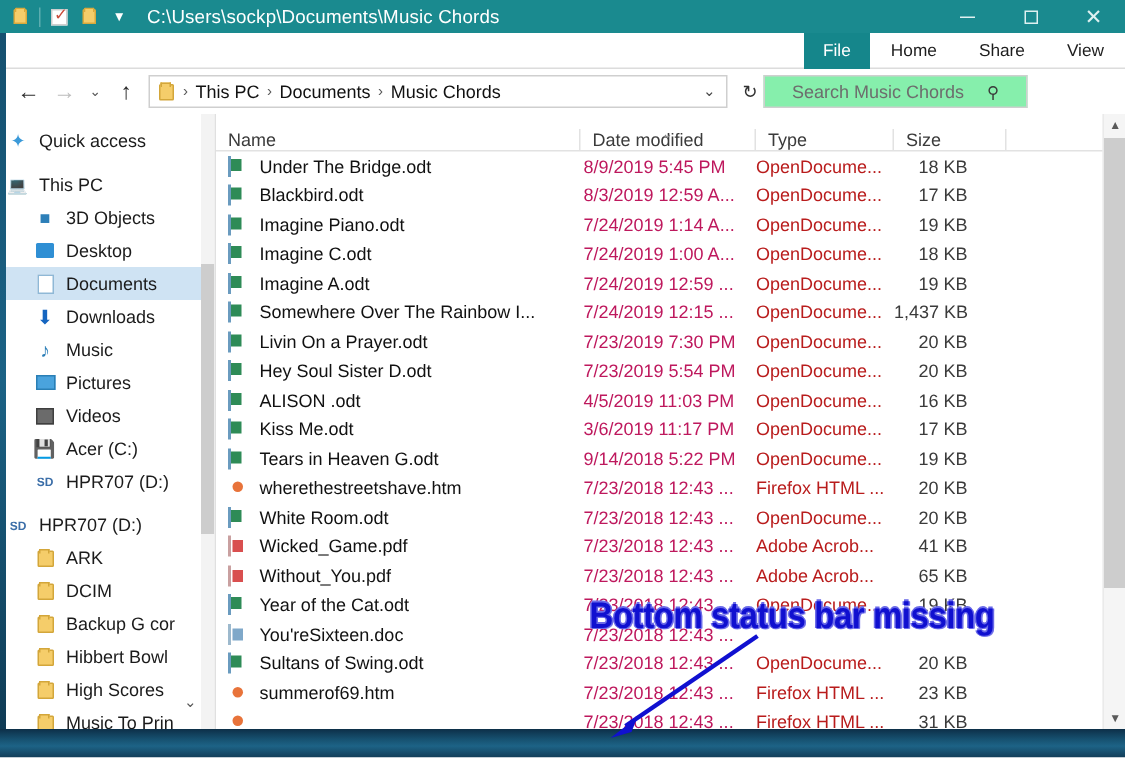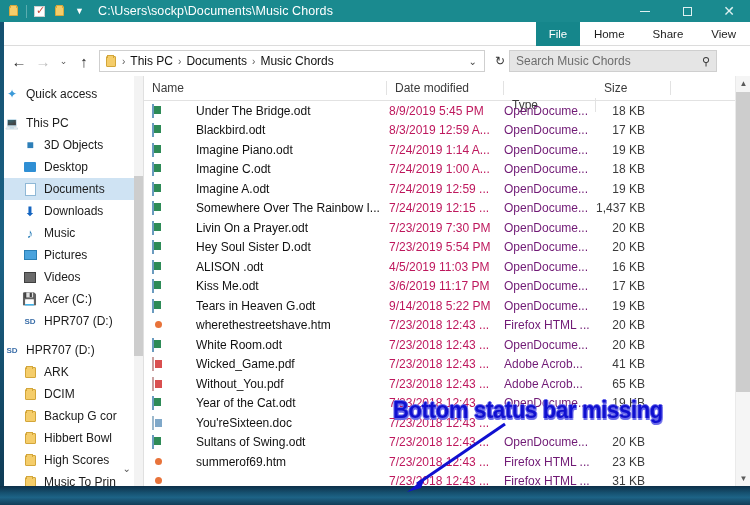--- a/index.html
+++ b/index.html
@@ -124,23 +124,23 @@
   .crumb-folder::after {
     content: ""; position: absolute; top: -2px; left: 0;
     width: 5px; height: 2px; background: #f5cd6a;
     border: 1px solid #d3a63a; border-bottom: none;
   }
   .crumb { font-size: 12px; color: #111111; padding: 0 3px; white-space: nowrap; }
   .crumb-sep { font-size: 10px; color: #5a5a5a; padding: 0 2px; }
   .crumb-caret { margin-left: auto; font-size: 10px; color: #444; padding-right: 3px; }
   .refresh-btn { font-size: 12px; color: #333; width: 18px; text-align: center; }
   .searchbox {
-    width: 208px; height: 22px; margin-right: 7px;
-    border: 1px solid #cfcfcf; background: #e5e5e5;
-    display: flex; align-items: center; padding: 0 6px;
+    width: 176px; height: 22px; margin-right: 7px;
+    border: 1px solid #cfcfcf; background: #86efac;
+    display: flex; align-items: center; padding: 0 18px;
   }
   .search-ph { font-size: 12px; color: #6d6d6d; flex: 1; white-space: nowrap; }
   .search-ico { font-size: 11px; color: #3a3a3a; }
 
   
   .body {
     position: absolute; top: 76px; left: 0;
     width: 750px; height: 410px;
     display: flex;
     background: #ffffff;
@@ -204,21 +204,21 @@
   }
 
   
   .filepane {
     flex: 1; height: 410px; position: relative;
     border-left: 1px solid #e0e0e0;
     background: #ffffff;
     overflow: hidden;
   }
   .colhead {
-    display: flex; height: 25px; align-items: center;
+    display: flex; height: 25px; align-items: flex-end;
     border-bottom: 1px solid #e2e2e2;
     background: #ffffff;
   }
   .col {
     display: flex; align-items: center;
     font-size: 12px; color: #3b3b3b;
     padding-left: 8px;
     border-right: 1px solid #e2e2e2;
     position: relative;
   }
@@ -232,28 +232,28 @@
     transform: translateX(-50%);
     font-size: 9px; color: #888;
   }
   .rows { position: relative; }
   .frow {
     display: flex; height: 19.5px; align-items: center;
     font-size: 12px; color: #111111;
   }
   .fname {
     width: 243px; display: flex; align-items: center;
-    padding-left: 8px; white-space: nowrap; overflow: hidden; gap: 23px;
+    padding-left: 8px; white-space: nowrap; overflow: hidden;
   }
   .fdate {
     width: 117px; color: #be185d; white-space: nowrap;
     padding-left: 2px;
   }
   .ftype {
-    width: 92px; color: #701a75; white-space: nowrap; overflow: hidden;
+    width: 92px; color: #b91c1c; white-space: nowrap; overflow: hidden;
   }
   .fsize {
     width: 75px; color: #3b3b3b; text-align: right;
     padding-right: 26px; white-space: nowrap;
   }
   .ficon {
     width: 14px; height: 14px; margin-right: 7px; flex: 0 0 14px;
     position: relative;
   }
   .ic-odt {

